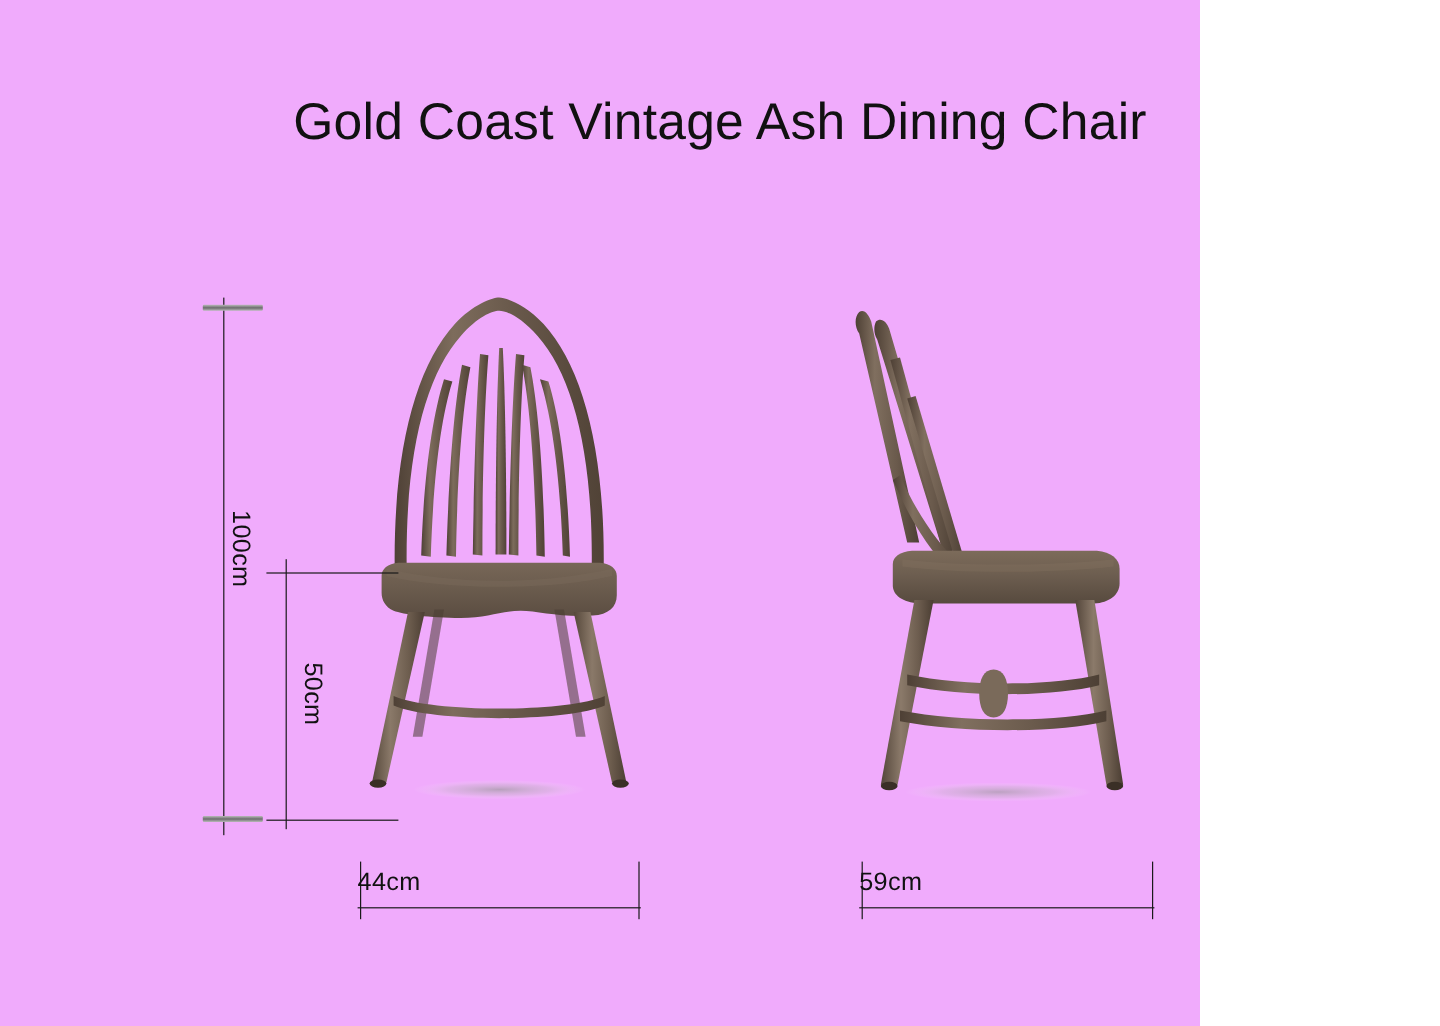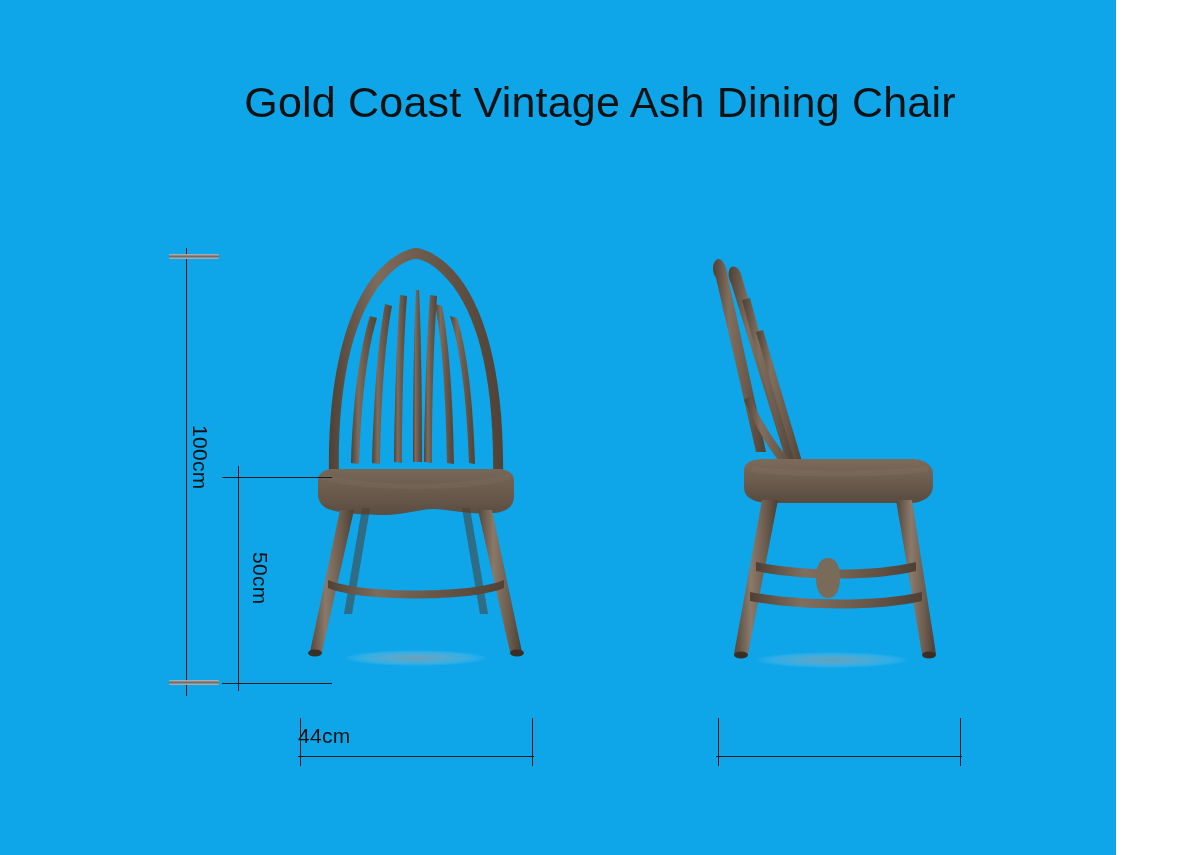--- a/index.html
+++ b/index.html
@@ -5,23 +5,23 @@
   html, body {
     margin: 0;
     padding: 0;
     background: #ffffff;
   }
   body {
     font-family: "Liberation Sans", sans-serif;
   }
   #page {
     position: relative;
-    width: 1116px;
+    width: 1000px;
     height: 855px;
-    background: #0ea5e9;
+    background: #f0abfc;
     overflow: hidden;
   }
 
   
   #product-title {
     position: absolute;
     left: 0;
     top: 78px;
     width: 1200px;
     text-align: center;
@@ -233,14 +233,15 @@
   <div class="dim-label-v" style="left:272px; top:552px;">50cm</div>
 
   <div class="dim-line-h" style="left:298px; top:756px; width:236px;"></div>
   <div class="tick-v" style="left:300px; top:718px; height:48px;"></div>
   <div class="tick-v" style="left:532px; top:718px; height:48px;"></div>
   <div class="dim-label-h" style="left:298px; top:724px; width:236px;">44cm</div>
 
   <div class="dim-line-h" style="left:716px; top:756px; width:246px;"></div>
   <div class="tick-v" style="left:718px; top:718px; height:48px;"></div>
   <div class="tick-v" style="left:960px; top:718px; height:48px;"></div>
+  <div class="dim-label-h" style="left:716px; top:724px; width:246px;">59cm</div>
 
 </div>
 
 </body></html>

